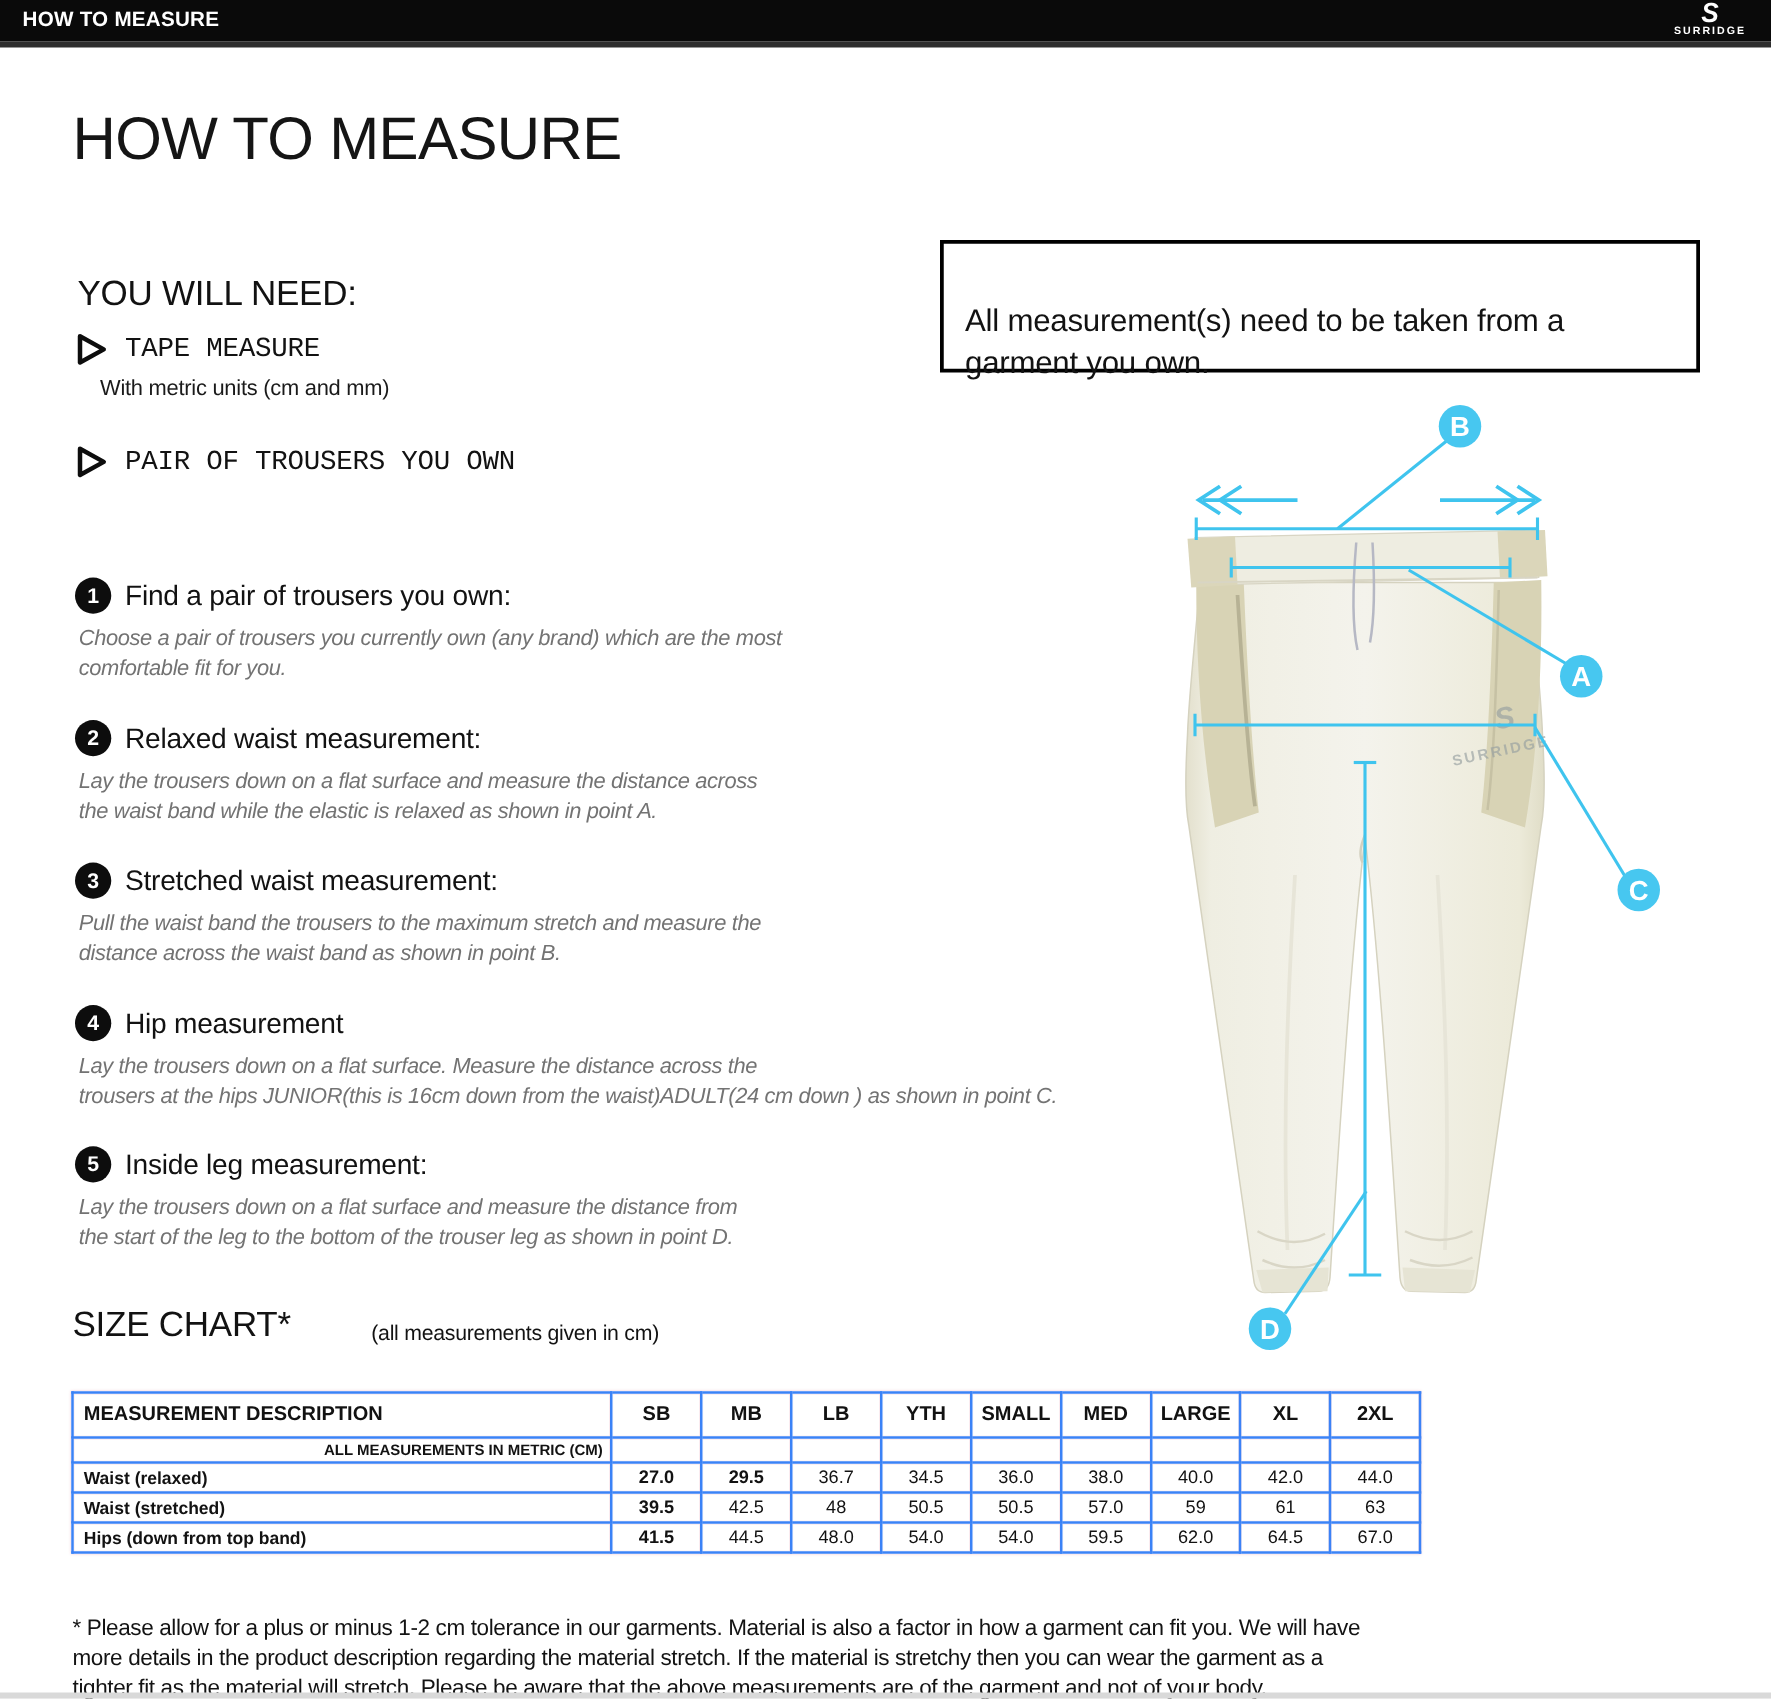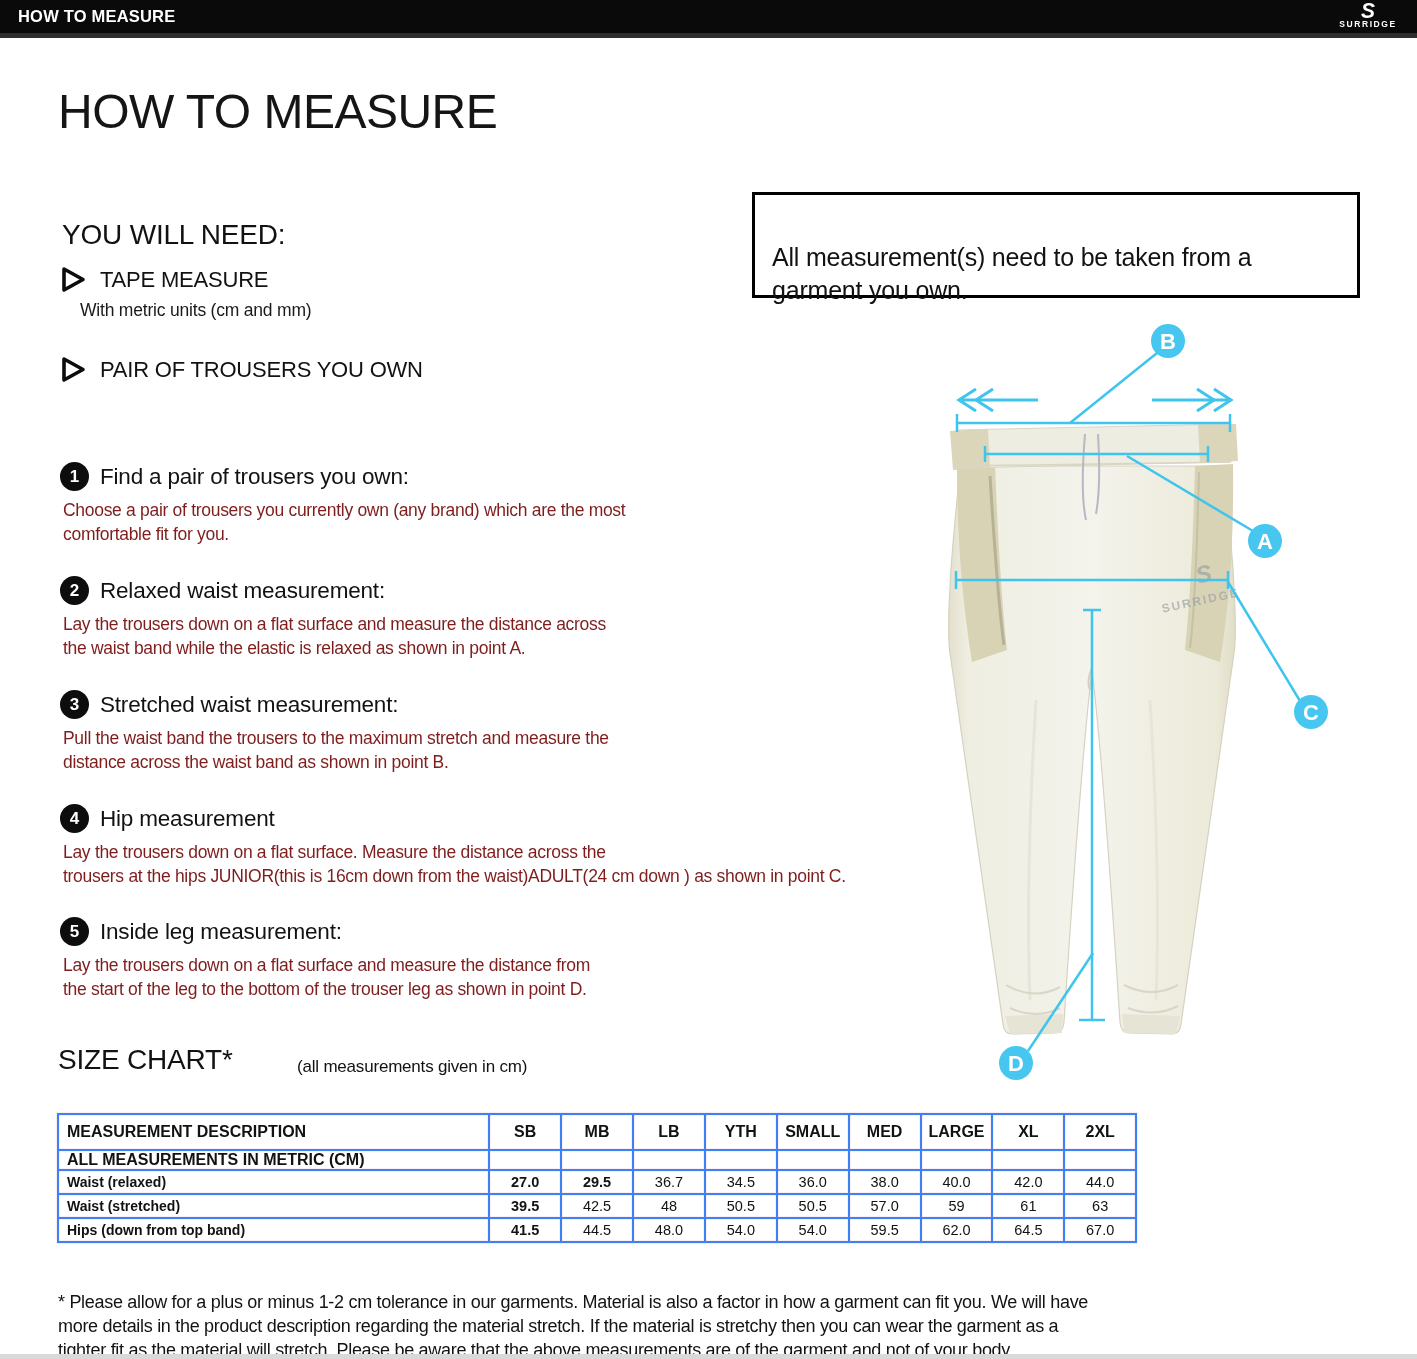--- a/index.html
+++ b/index.html
@@ -13,48 +13,48 @@
   .topbar-title{position:absolute;left:18px;top:0;height:33px;line-height:33px;
     color:#ffffff;font-size:16.5px;font-weight:bold;letter-spacing:.2px;}
   .brand{position:absolute;right:14px;top:2px;width:70px;text-align:center;color:#fff;}
   .brand .s-glyph{font-size:21px;font-weight:bold;font-style:italic;line-height:18px;display:block;transform:scaleY(1.05);}
   .brand .b-name{font-size:8.5px;font-weight:bold;letter-spacing:1.6px;display:block;line-height:9px;}
   
   .page-title{position:absolute;left:58px;top:84px;font-size:48px;letter-spacing:-.5px;color:#151515;}
   .ywn-heading{position:absolute;left:62px;top:190px;font-size:28px;letter-spacing:-.2px;margin-top:29px;}
   
   .need-item{position:absolute;left:60px;}
-  .need-head{display:flex;align-items:center;gap:13px;}
+  .need-head{display:flex;align-items:center;gap:13px;font-family:Liberation Mono, monospace;}
   .need-label{font-size:22px;letter-spacing:-.2px;}
   .need-desc{font-size:17.5px;margin:7px 0 0 20px;letter-spacing:-.2px;color:#1a1a1a;}
   .tri-icon svg{display:block;}
   
   .step{position:absolute;left:60px;width:1010px;}
   .step-head{display:flex;align-items:center;gap:11px;}
   .step-badge{width:29px;height:29px;border-radius:50%;background:#0d0d0d;color:#fff;
     font-size:17px;font-weight:bold;text-align:center;line-height:29px;flex:0 0 29px;}
   .step-title{font-size:22.5px;letter-spacing:-.2px;}
   .step-body{margin:8px 0 0 3px;font-size:17.5px;line-height:1.36;letter-spacing:-.3px;
-    white-space:pre-line;color:#7f1d1d;}
+    white-space:pre-line;color:#737373;font-style:italic;}
   
   .note-box{position:absolute;left:752px;top:192px;width:568px;height:74px;border:3px solid #000;
     padding:13px 17px;font-size:25px;line-height:1.32;white-space:pre-line;letter-spacing:-.2px;}
   
   .figure{position:absolute;left:925px;top:305px;width:460px;height:800px;}
   
   .sc-heading{position:absolute;left:58px;top:1044px;font-size:28px;letter-spacing:-.2px;}
   .sc-note{position:absolute;left:297px;top:1057px;font-size:17px;letter-spacing:-.2px;}
   table.size-chart{position:absolute;left:57px;top:1113px;width:1080px;border-collapse:collapse;
     table-layout:fixed;box-shadow:0 0 2px rgba(226,128,152,.45);}
   table.size-chart th,table.size-chart td{
     border:2px solid #3b82f6;box-shadow:inset 0 0 0 .5px rgba(222,130,155,.25);
     padding:0 6px;text-align:center;overflow:hidden;white-space:nowrap;}
   table.size-chart th{font-size:16px;font-weight:bold;height:34px;}
   table.size-chart th.desc{ text-align:left;padding-left:8px;}
-  tr.subhead td{height:18px;font-size:16px;font-weight:bold;text-align:left;padding-left:8px;}
+  tr.subhead td{height:18px;font-size:12px;font-weight:bold;text-align:right;padding-left:8px;}
   tr.datarow td{height:22px;font-size:14.5px;}
   tr.datarow td.rowlabel{text-align:left;padding-left:8px;font-weight:bold;font-size:14px;}
   td.b{font-weight:bold;}
   
   .footnote{position:absolute;left:58px;top:1291px;width:1335px;font-size:18px;line-height:1.32;
     letter-spacing:-.3px;white-space:pre-line;color:#131313;}
   .bottom-strip{position:absolute;left:0;top:1354px;width:1417px;height:5px;background:#d9d9d9;}
 </style>
 </head>
 <body>

